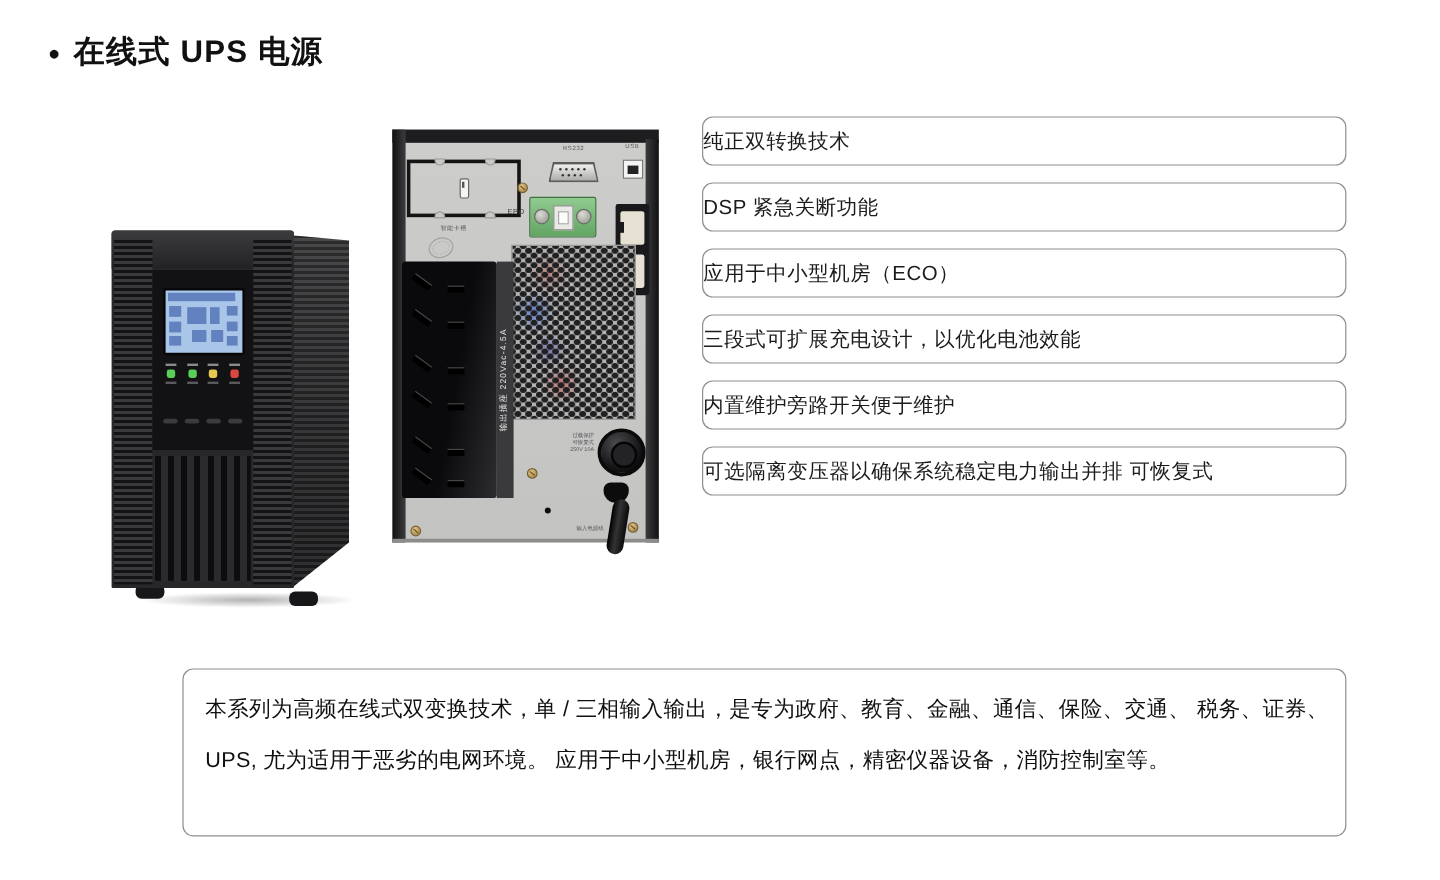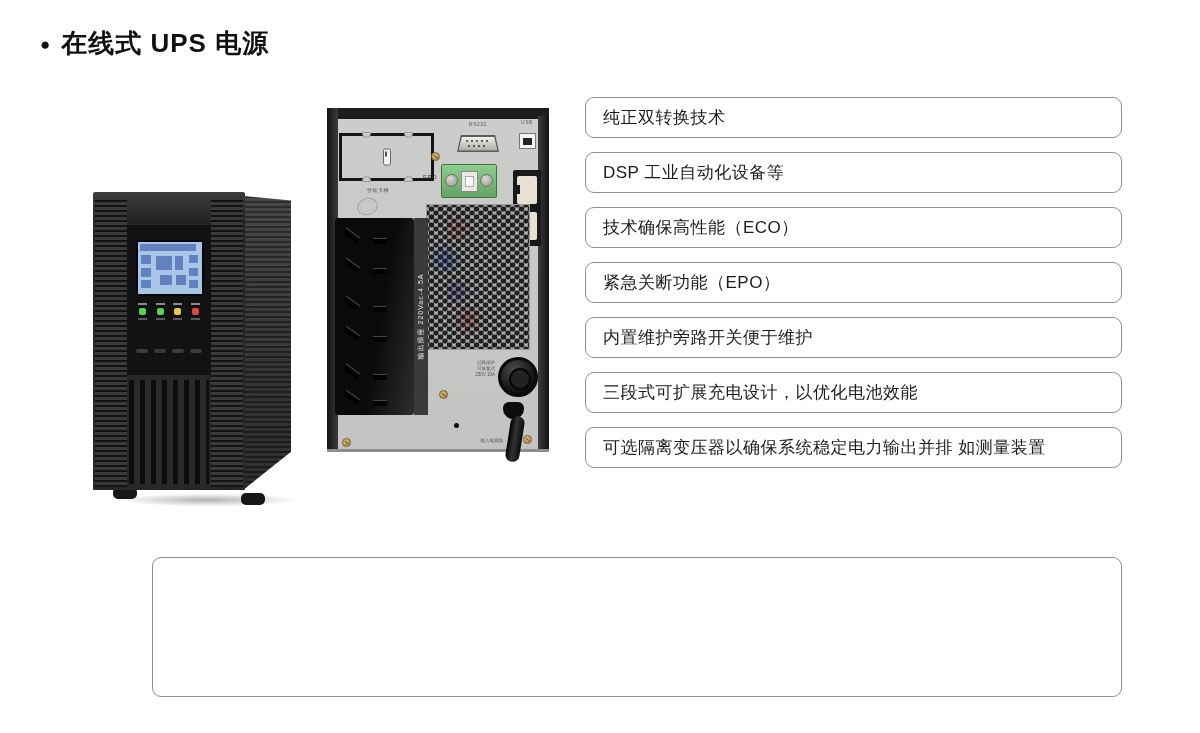--- a/index.html
+++ b/index.html
@@ -13,21 +13,21 @@
   
   .title-row{left:40px;top:26px;display:flex;align-items:center;color:#111;}
   .title-bullet{font-size:17px;margin-right:11px;line-height:1;transform:translateY(1px);}
   .title-text{font-size:26px;font-weight:bold;letter-spacing:1px;}
 
   
   .features{left:585px;top:97px;width:537px;}
   .feature-box{
     box-sizing:border-box;height:41px;margin-bottom:14px;
     border:1.5px solid #8f8f8f;border-radius:9px;background:#fff;
-    display:flex;align-items:center;padding-left:17px;
+    display:flex;align-items:center;
     font-size:17px;color:#1b1b1b;letter-spacing:.5px;white-space:nowrap;
   }
 
   
   .desc-box{
     left:152px;top:557px;width:970px;height:140px;box-sizing:border-box;
     border:1.5px solid #8f8f8f;border-radius:9px;background:#fff;
     padding:12px 18px 0 18px;
   }
   .desc-line{font-size:18px;line-height:42px;color:#101010;white-space:nowrap;letter-spacing:.3px;}
@@ -287,33 +287,32 @@
   <div class="abs gland"></div>
   <div class="abs cord"></div>
   <div class="abs cord-label">输入电源线</div>
 </div>
 
 <div class="abs features">
   <div class="feature-box">
       <span>纯正双转换技术</span>
     </div>
   <div class="feature-box">
-      <span>DSP 工业自动化设备等</span>
-    </div>
-  <div class="feature-box">
-      <span>技术确保高性能（ECO）</span>
-    </div>
-  <div class="feature-box">
-      <span>紧急关断功能（EPO）</span>
+      <span>DSP 紧急关断功能</span>
+    </div>
+  <div class="feature-box">
+      <span>应用于中小型机房（ECO）</span>
+    </div>
+  <div class="feature-box">
+      <span>三段式可扩展充电设计，以优化电池效能</span>
     </div>
   <div class="feature-box">
       <span>内置维护旁路开关便于维护</span>
     </div>
   <div class="feature-box">
-      <span>三段式可扩展充电设计，以优化电池效能</span>
-    </div>
-  <div class="feature-box">
-      <span>可选隔离变压器以确保系统稳定电力输出并排 如测量装置</span>
+      <span>可选隔离变压器以确保系统稳定电力输出并排 可恢复式</span>
     </div>
 </div>
 
 <div class="abs desc-box">
+  <div class="desc-line">本系列为高频在线式双变换技术，单 / 三相输入输出，是专为政府、教育、金融、通信、保险、交通、 税务、证券、</div>
+  <div class="desc-line">UPS, 尤为适用于恶劣的电网环境。 应用于中小型机房，银行网点，精密仪器设备，消防控制室等。</div>
 </div>
 
 </body></html>

